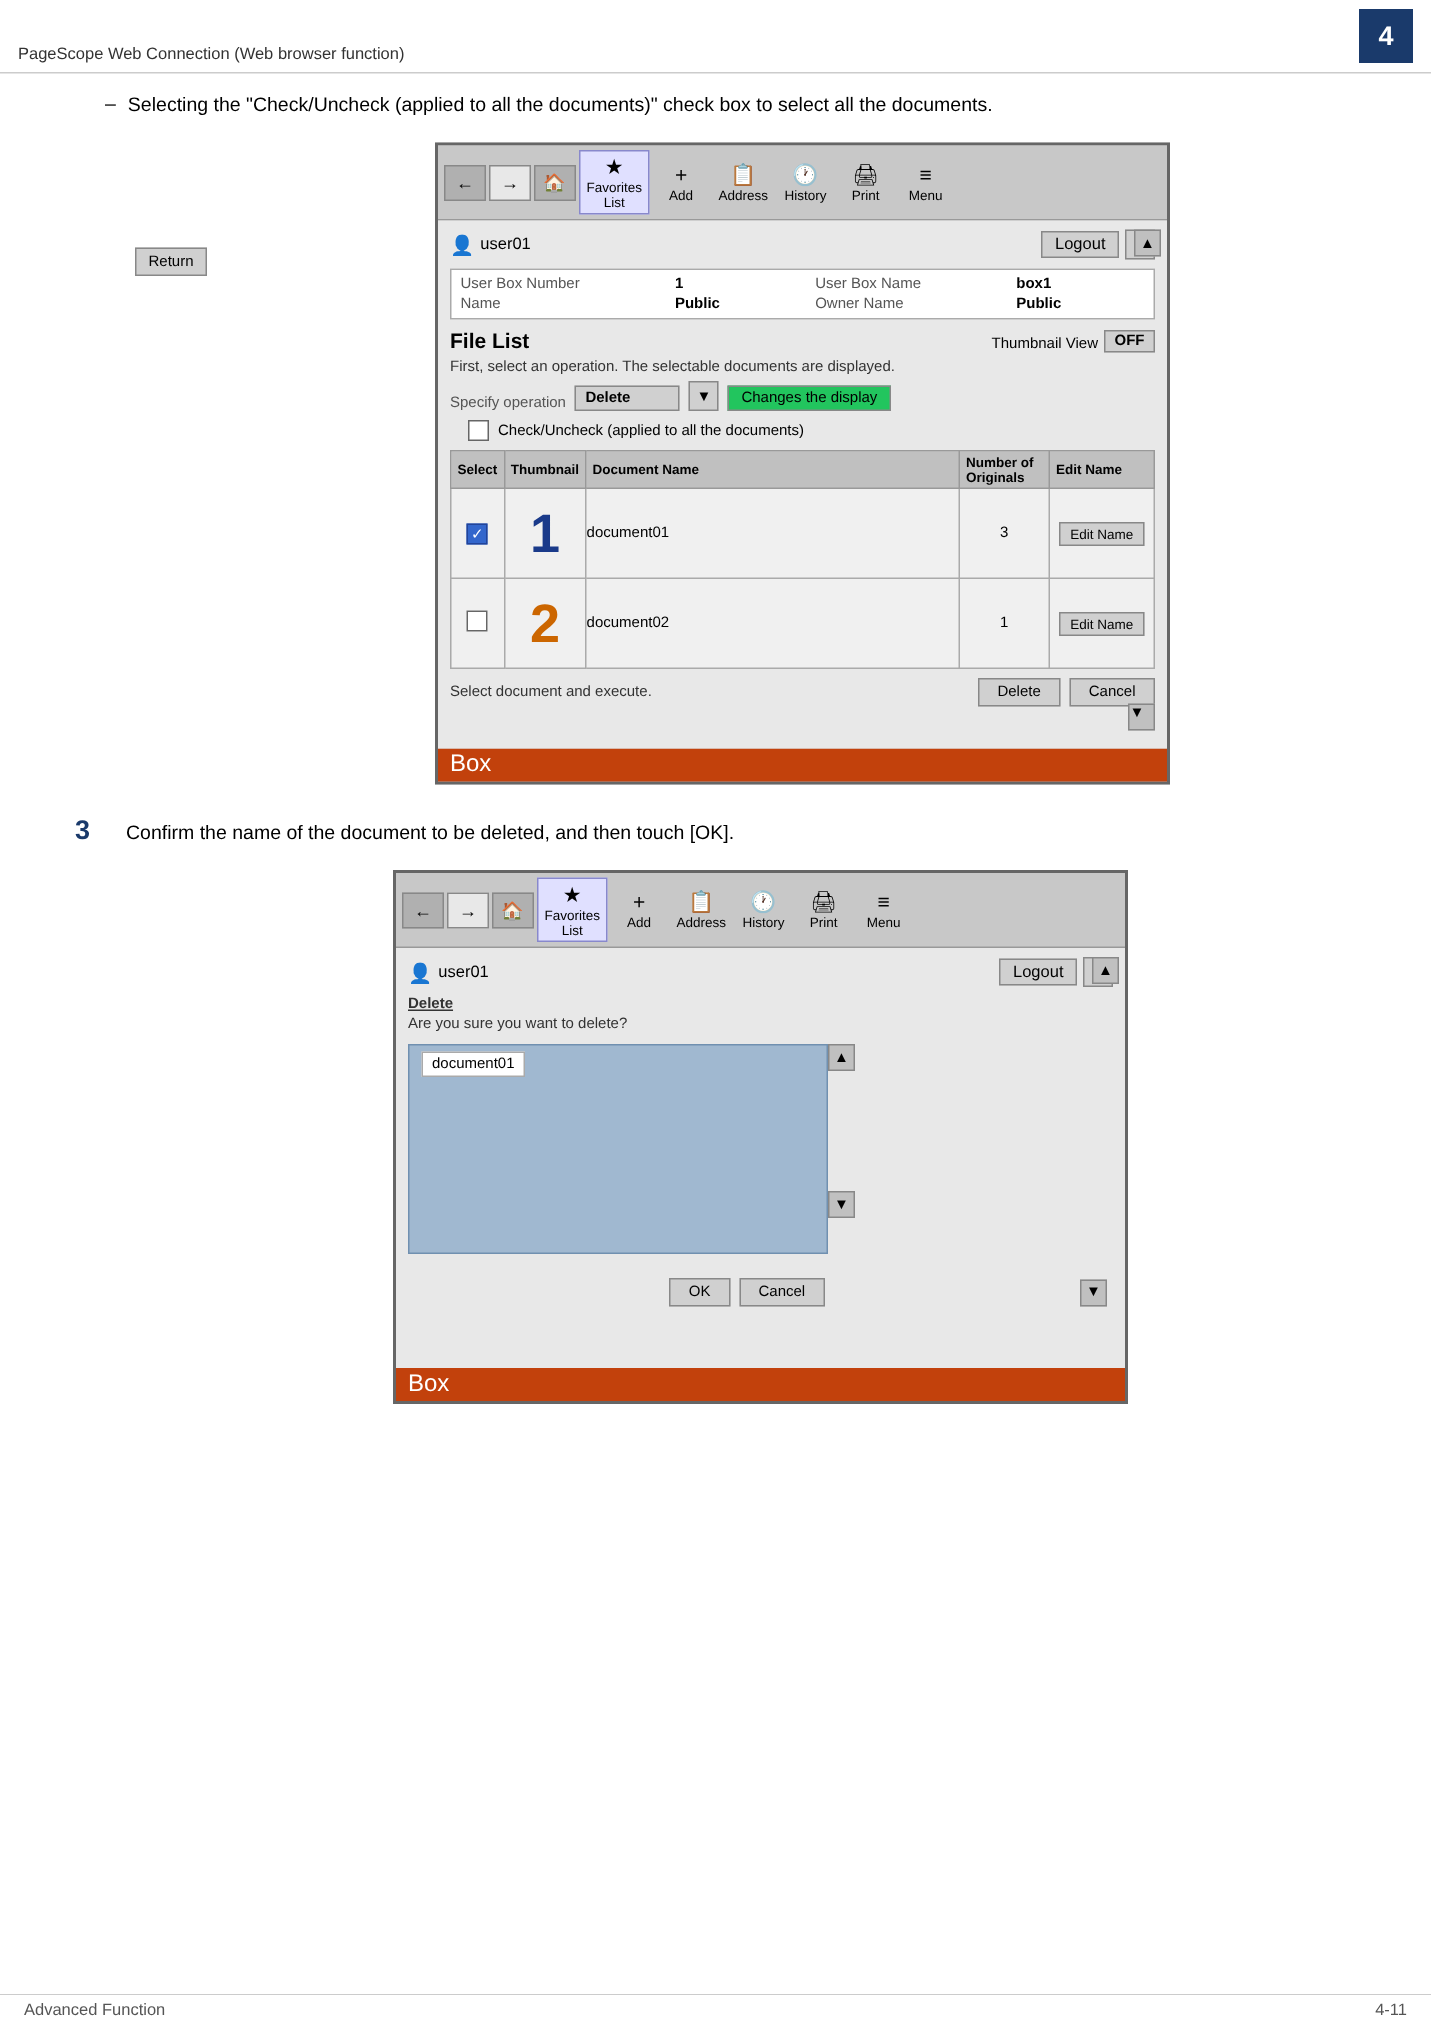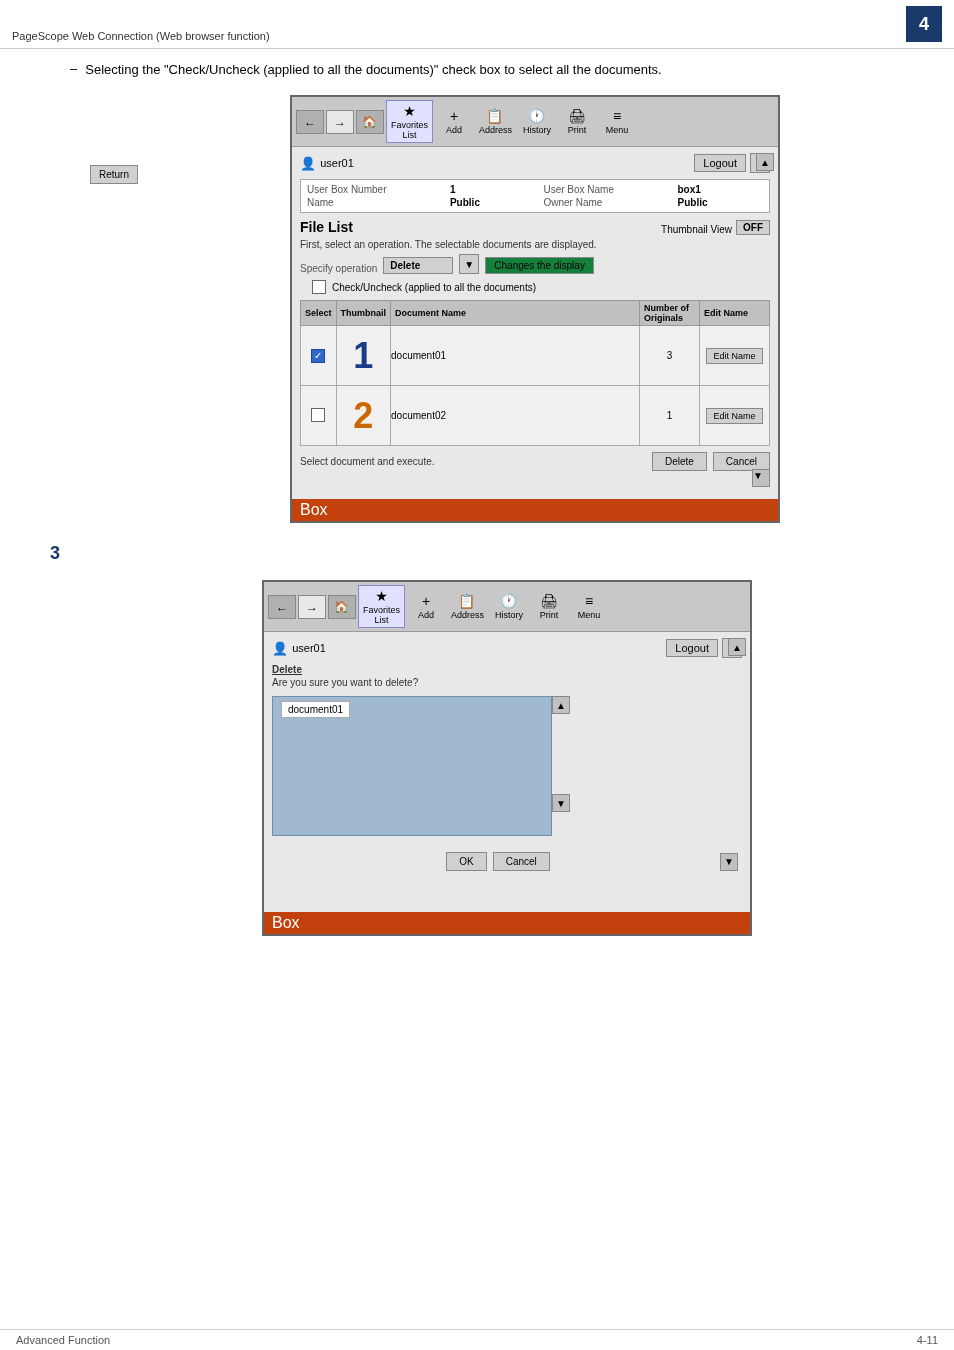--- a/index.html
+++ b/index.html
@@ -237,21 +237,21 @@
       border: 1px solid #888;
       width: 20px;
       height: 20px;
       display: flex;
       align-items: center;
       justify-content: center;
       font-size: 10px;
       cursor: pointer;
     }
     .change-display-btn {
-      background: #15803d;
+      background: #22c55e;
       border: 1px solid #888;
       padding: 2px 8px;
       font-size: 10px;
       cursor: pointer;
     }
 
     
     .select-all-row {
       display: flex;
       align-items: center;
@@ -626,20 +626,21 @@
 
         <div class="scroll-arrow scroll-arrow-down" style="position:relative;right:0;margin-left:auto;display:block;margin-top:4px;">▼</div>
       </div>
 
       <div class="box-label-bar">Box</div>
     </div>
   </div>
 
   <div class="step-block">
     <span class="step-number">3</span>
+    <span class="step-text">Confirm the name of the document to be deleted, and then touch [OK].</span>
   </div>
 
   <div style="margin-left: 60px;">
     <div class="browser-window">
 
       <div class="browser-toolbar">
         <div class="nav-btn">←</div>
         <div class="nav-btn active">→</div>
         <div class="nav-btn">🏠</div>
 

